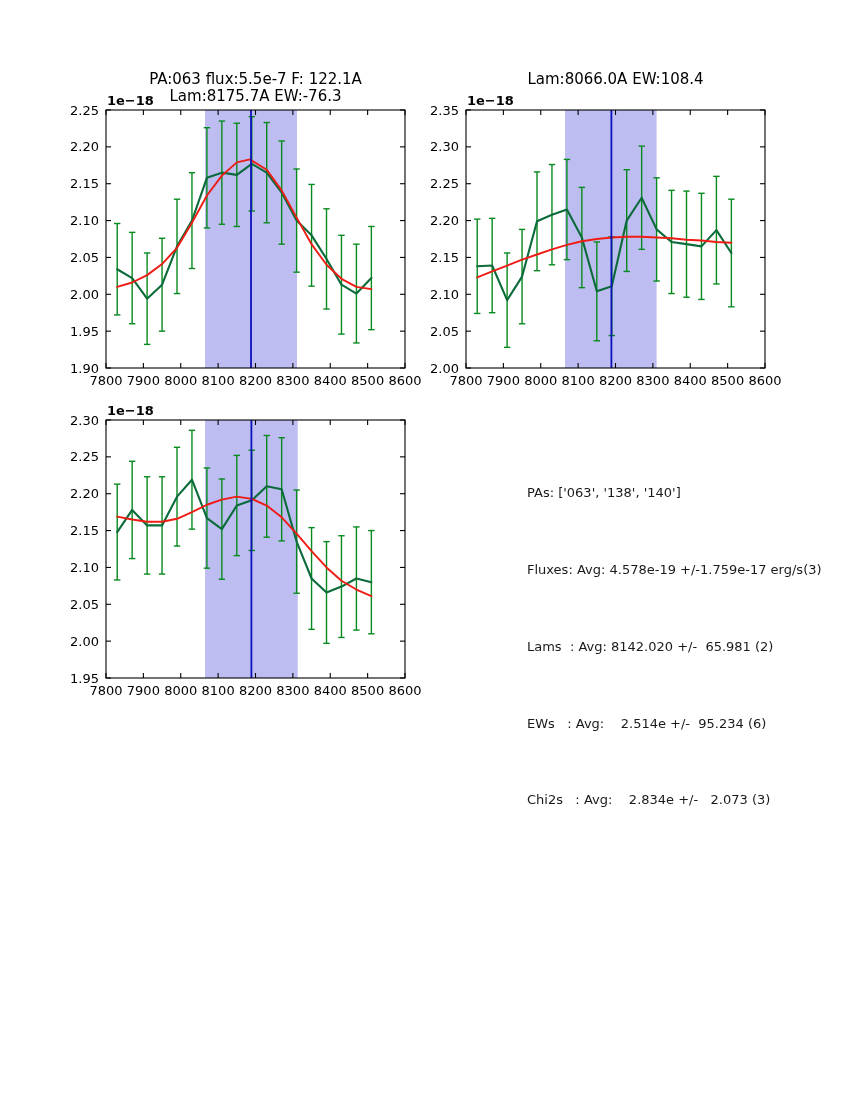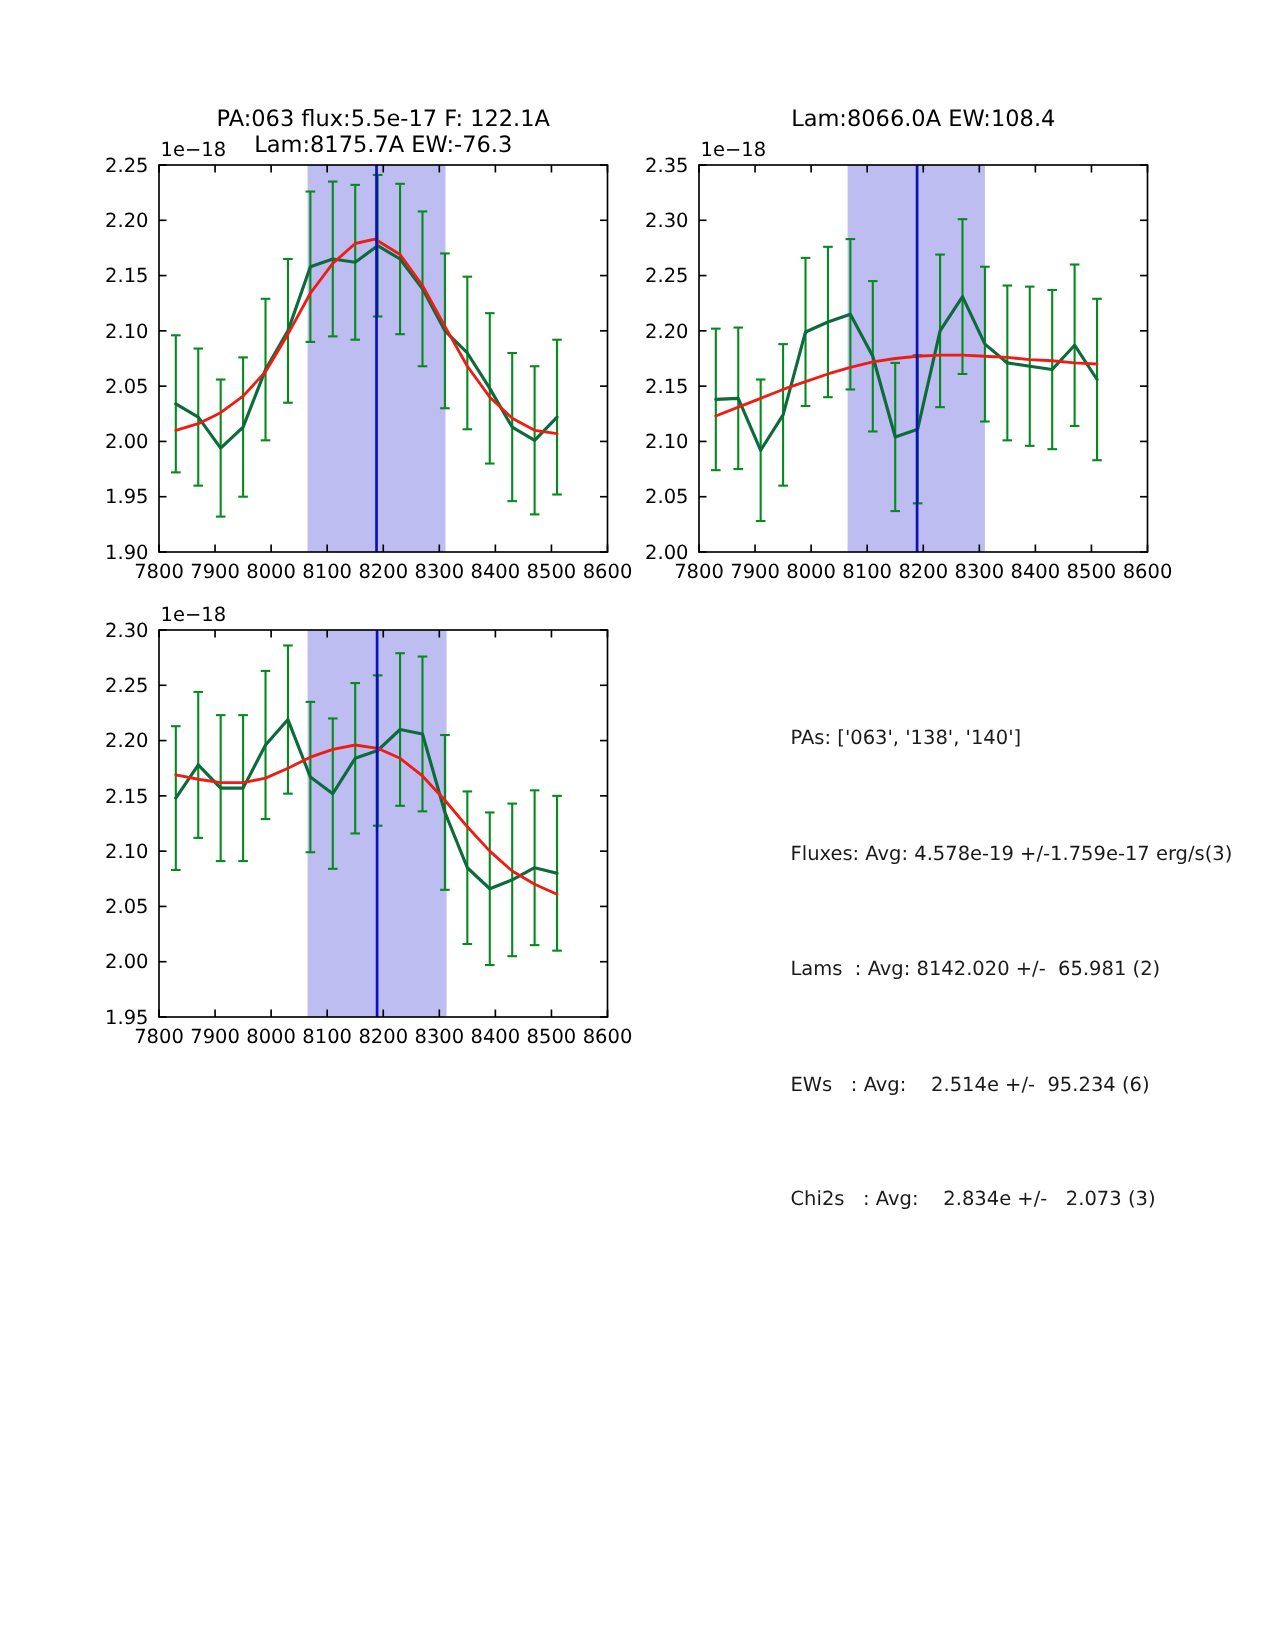--- a/index.html
+++ b/index.html
@@ -20,20 +20,21 @@
     font-size: 15px;
     line-height: 17px;
     color: #000;
     white-space: nowrap;
   }
   .offset-label {
     position: absolute;
     font-size: 13px;
     color: #000;
     white-space: nowrap;
+    font-weight: bold;
   }
   .stats-panel {
     position: absolute;
     left: 527px;
     top: 429px;
     font-size: 13px;
     line-height: 25.6px;
     white-space: pre;
     color: #1a1a1a;
   }
@@ -42,21 +43,21 @@
     font-size: 13px;
     fill: #000;
   }
 </style>
 </head>
 <body>
 
 <div class="figure">
 
   <div class="chart-title" style="left:106px; top:71px; width:299px;">
-    <div>PA:063 flux:5.5e-17 F: 122.1A</div>
+    <div>PA:063 flux:5.5e-7 F: 122.1A</div>
     <div>Lam:8175.7A EW:-76.3</div>
   </div>
   <div class="offset-label" style="left:107px; top:93px;">1e−18</div>
   <div class="chart-box" style="left:40px; top:60px;">
     <svg id="chart-svg-0" width="420" height="332" viewBox="0 0 420 332">
         <g>
           <rect x="165.04375" y="50" width="91.94250000000005" height="258" fill="#bdbdf2"></rect>
         </g>
         <g stroke="#078a1d" stroke-width="1.4">
           <line x1="77.2125" y1="254.92571428571443" x2="77.2125" y2="163.5200000000002"></line>

